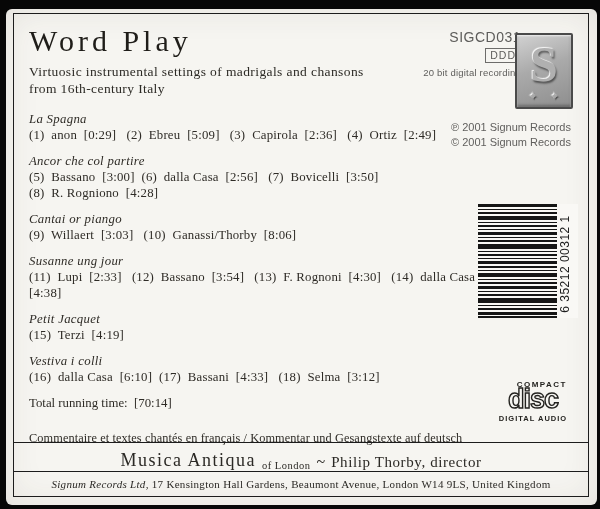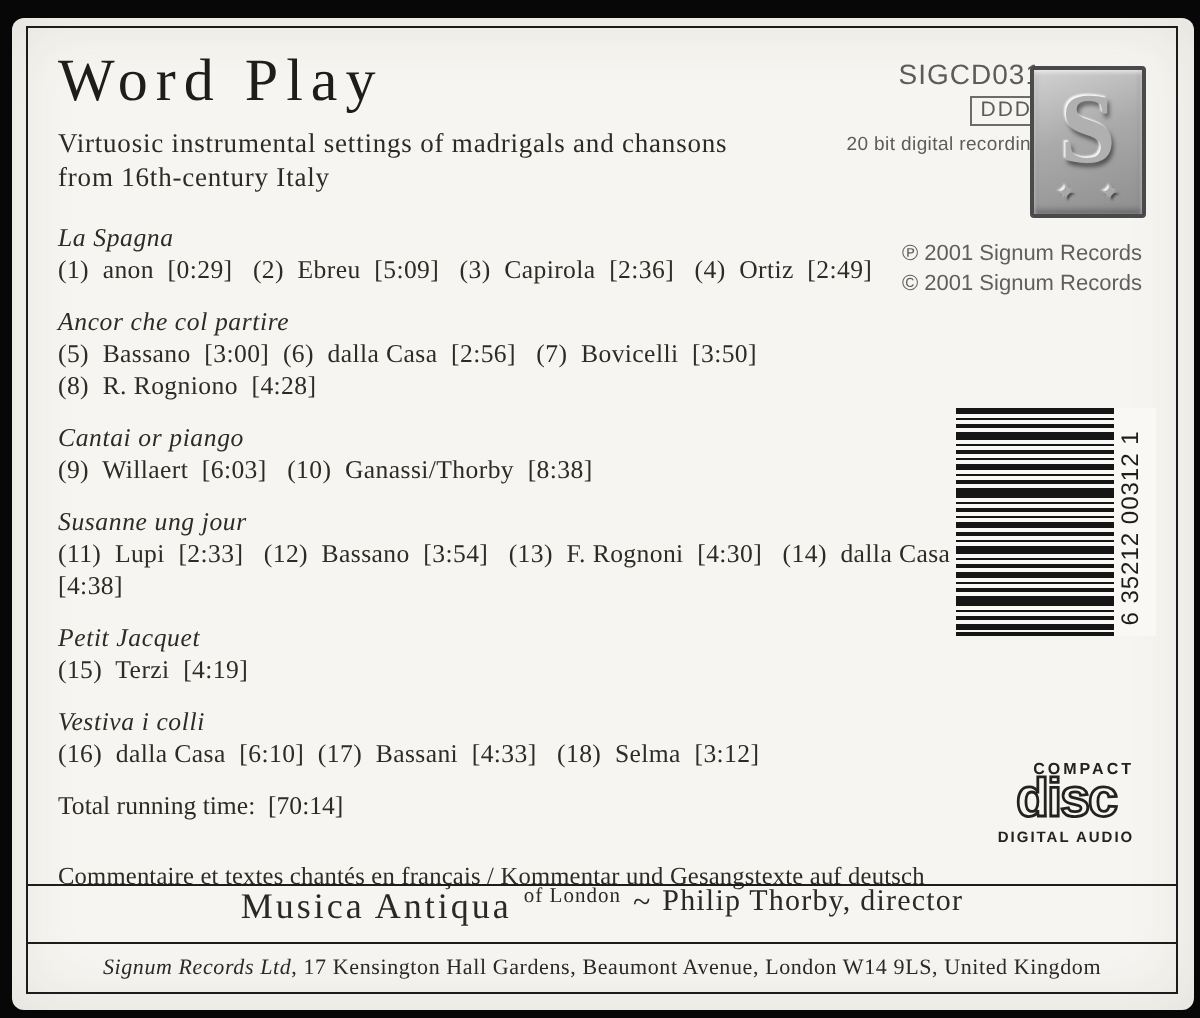--- a/index.html
+++ b/index.html
@@ -68,21 +68,21 @@
   .cd-logo-top{font-size:8px;font-weight:bold;letter-spacing:1.5px;text-align:right;padding-right:1px;}
   .cd-logo-main{
     font-size:27px;font-weight:bold;line-height:24px;letter-spacing:-1px;margin-top:-2px;
     color:#f6f5f1;-webkit-text-stroke:1.4px #23221f;
   }
   .cd-logo-bottom{font-size:7.5px;font-weight:bold;letter-spacing:1px;margin-top:3px;}
   
   .band1{
     position:absolute;left:0;right:0;top:428px;height:29px;
     border-top:1.5px solid #1c1c1c;box-sizing:border-box;
-    display:flex;align-items:flex-start;justify-content:center;color:#2b2925;
+    display:flex;align-items:flex-end;justify-content:center;color:#2b2925;
   }
   .band1 .ensemble{font-size:18px;letter-spacing:1.5px;}
   .band1 .qualifier{font-size:10.5px;letter-spacing:0.5px;margin:0 6px 0 6px;}
   .band1 .tilde{font-size:16px;margin:0 6px 0 0;}
   .band1 .director{font-size:15px;letter-spacing:0.6px;}
   .band2{
     position:absolute;left:0;right:0;top:457px;bottom:0;
     border-top:1.5px solid #1c1c1c;box-sizing:border-box;
     display:flex;align-items:center;justify-content:center;
     font-size:11px;letter-spacing:0.3px;color:#2b2925;white-space:pre-wrap;
@@ -107,21 +107,21 @@
           <div class="section-title">La Spagna</div>
           <div class="track-line">(1)  anon  [0:29]   (2)  Ebreu  [5:09]   (3)  Capirola  [2:36]   (4)  Ortiz  [2:49]</div>
         </div>
         <div class="section">
           <div class="section-title">Ancor che col partire</div>
           <div class="track-line">(5)  Bassano  [3:00]  (6)  dalla Casa  [2:56]   (7)  Bovicelli  [3:50]</div>
           <div class="track-line">(8)  R. Rogniono  [4:28]</div>
         </div>
         <div class="section">
           <div class="section-title">Cantai or piango</div>
-          <div class="track-line">(9)  Willaert  [6:03]   (10)  Ganassi/Thorby  [8:38]</div>
+          <div class="track-line">(9)  Willaert  [3:03]   (10)  Ganassi/Thorby  [8:06]</div>
         </div>
         <div class="section">
           <div class="section-title">Susanne ung jour</div>
           <div class="track-line">(11)  Lupi  [2:33]   (12)  Bassano  [3:54]   (13)  F. Rognoni  [4:30]   (14)  dalla Casa  [4:38]</div>
         </div>
         <div class="section">
           <div class="section-title">Petit Jacquet</div>
           <div class="track-line">(15)  Terzi  [4:19]</div>
         </div>
         <div class="section">

